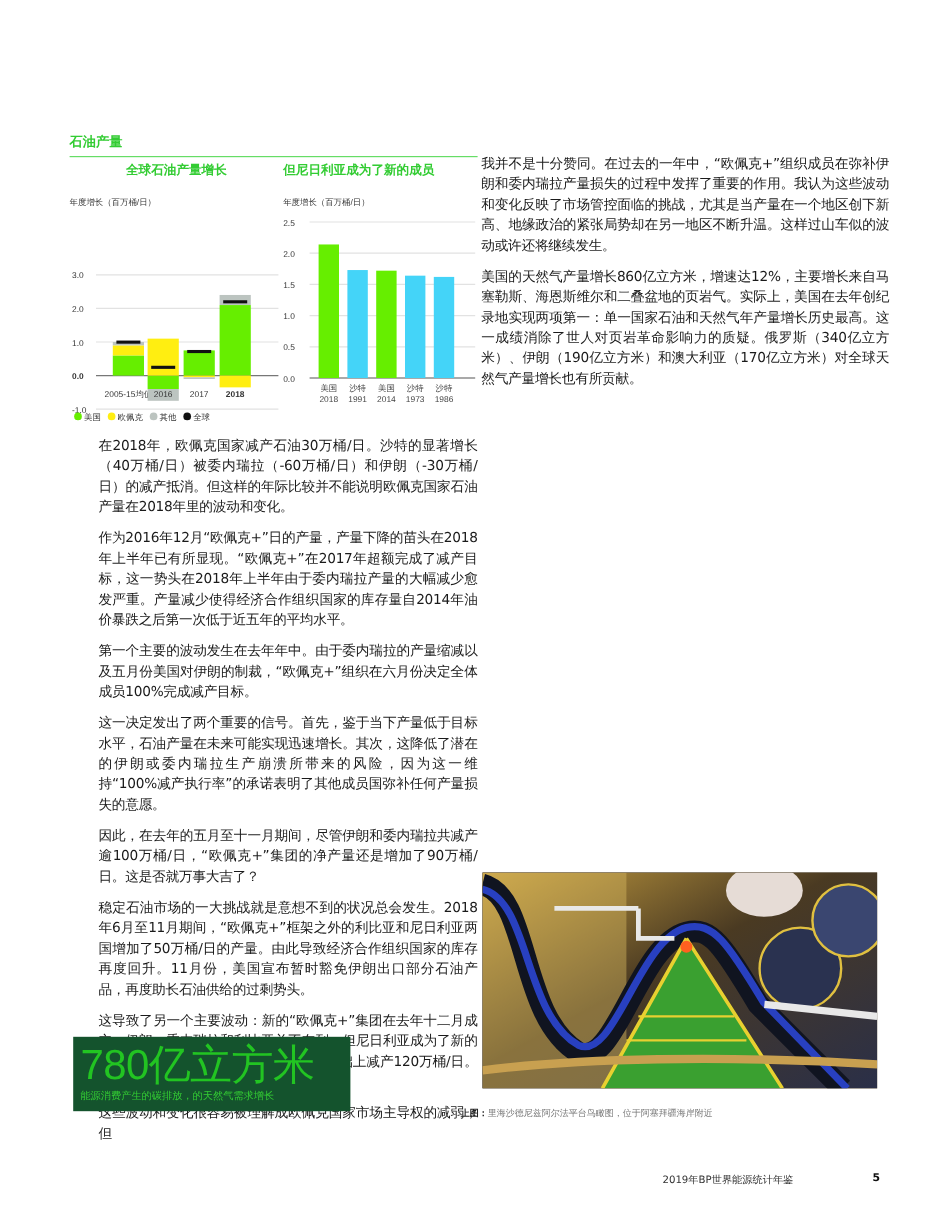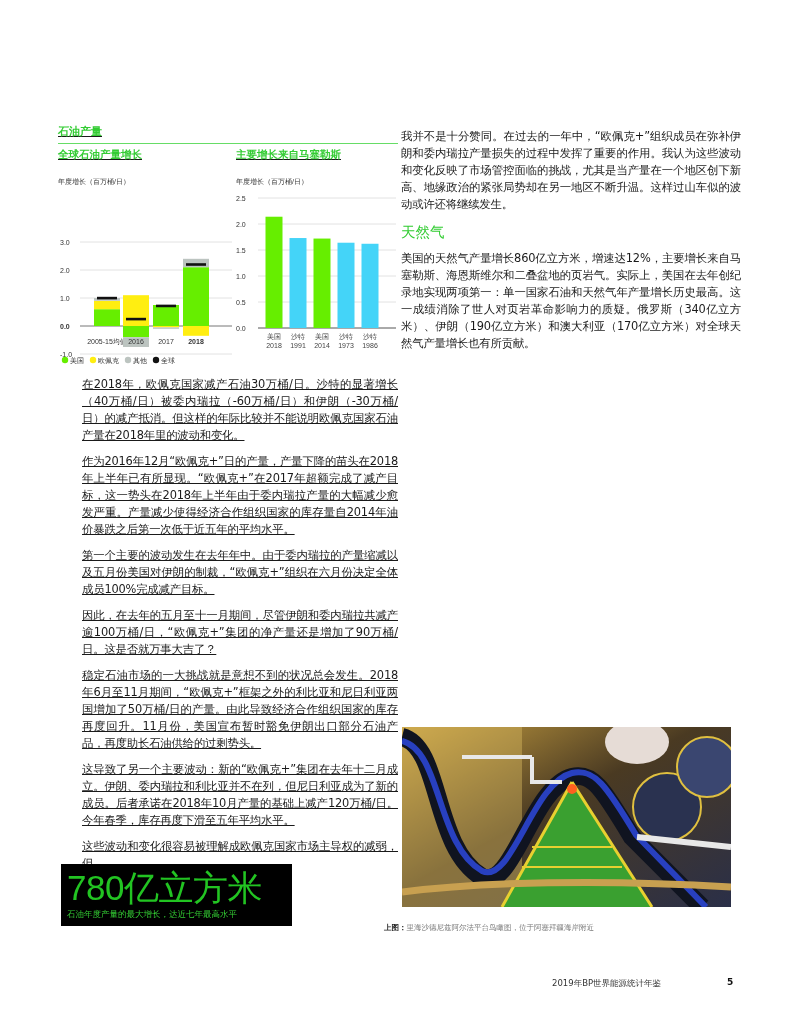--- a/index.html
+++ b/index.html
@@ -1,56 +1,56 @@
 <!DOCTYPE html>
 <html><head>
 <meta charset="utf-8">
 <style>
   * { box-sizing: border-box; margin: 0; padding: 0; }
   html, body { width: 792px; height: 1024px; background: #ffffff; overflow: hidden; }
   body { position: relative; font-family: "DejaVu Sans", "Liberation Sans", sans-serif; color: #1a1a1a; }
 
   .col { position: absolute; width: 340px; }
-  #left { left: 58px; top: 125px; text-decoration: underline; }
+  #left { left: 58px; top: 112px; }
   #right { left: 401px; top: 128px; }
 
   .sec-title { color: #33cc33; font-size: 11px; font-weight: bold; height: 18px; line-height: 14px; }
   .sec-rule { border-top: 1px solid #66dd66; margin-bottom: 4px; }
   .chart-titles { display: flex; height: 28px; }
   .chart-titles div { color: #33cc33; font-size: 10.5px; font-weight: bold; }
-  .chart-titles .t1 { width: 178px; }
+  .chart-titles .t1 { width: 178px; text-align: center; }
   .chart-titles .t2 { flex: 1; }
 
   .charts { position: relative; height: 190px; }
   .chart-svg text { font-family: "Liberation Sans", sans-serif; }
 
   p.body { font-size: 11.4px; line-height: 17px; text-align: justify; margin-bottom: 9px; letter-spacing: -0.2px; }
 
   .gas-h { color: #33cc33; font-size: 14.5px; margin: 4px 0 8px 0; height: 20px; line-height: 20px; }
 
-  .callout { position: absolute; left: 61px; top: 864px; width: 231px; height: 62px; background: #000000; padding: 4px 6px; }
+  .callout { position: absolute; left: 61px; top: 864px; width: 231px; height: 62px; background: #14532d; padding: 4px 6px; }
   .callout .big { color: #22c422; font-size: 35px; line-height: 40px; font-family: "Liberation Sans", sans-serif; letter-spacing: -0.5px; }
   .callout .small { color: #33cc33; font-size: 8.5px; line-height: 12px; }
 
   .photo { position: absolute; left: 402px; top: 727px; width: 329px; height: 180px; overflow: hidden; background: #3a2e18; }
   .caption { position: absolute; left: 384px; top: 923px; font-size: 7.5px; color: #777; }
   .caption b { color: #222; }
 
   .footer { position: absolute; top: 978px; left: 552px; font-size: 8.5px; color: #333; }
   .pagenum { position: absolute; top: 977px; left: 727px; font-size: 9px; font-weight: bold; color: #111; }
 </style>
 </head>
 <body>
 
 <div id="left" class="col">
   <div class="sec-title">石油产量</div>
   <div class="sec-rule"></div>
   <div class="chart-titles">
     <div class="t1">全球石油产量增长</div>
-    <div class="t2">主要增长来自马塞勒斯</div>
+    <div class="t2">但尼日利亚成为了新的成员</div>
   </div>
   <div class="charts">
     <svg id="chart1" class="chart-svg" width="178" height="190" style="position:absolute;left:0;top:0;">
         <text x="0" y="8" font-size="7" fill="#333">年度增长（百万桶/日）</text>
         <line x1="22" x2="174" y1="66" y2="66" stroke="#e2e2e2" stroke-width="1"></line>
         <text x="2" y="69" font-size="7" fill="#333" font-weight="normal">3.0</text>
         <line x1="22" x2="174" y1="94" y2="94" stroke="#e2e2e2" stroke-width="1"></line>
         <text x="2" y="97" font-size="7" fill="#333" font-weight="normal">2.0</text>
         <line x1="22" x2="174" y1="122" y2="122" stroke="#e2e2e2" stroke-width="1"></line>
         <text x="2" y="125" font-size="7" fill="#333" font-weight="normal">1.0</text>
@@ -115,37 +115,37 @@
         <text x="110" y="172" font-size="7" fill="#444" text-anchor="middle">1973</text>
         <rect x="125.5" y="67.75999999999999" width="17" height="84.24000000000001" fill="#44d4f8"></rect>
         <text x="134" y="163" font-size="7" fill="#444" text-anchor="middle">沙特</text>
         <text x="134" y="172" font-size="7" fill="#444" text-anchor="middle">1986</text>
       </svg>
   </div>
   <div id="left-paras" style="margin-top:10px;margin-left:24px;">
       <p class="body">在2018年，欧佩克国家减产石油30万桶/日。沙特的显著增长（40万桶/日）被委内瑞拉（-60万桶/日）和伊朗（-30万桶/日）的减产抵消。但这样的年际比较并不能说明欧佩克国家石油产量在2018年里的波动和变化。</p>
       <p class="body">作为2016年12月“欧佩克+”日的产量，产量下降的苗头在2018年上半年已有所显现。“欧佩克+”在2017年超额完成了减产目标，这一势头在2018年上半年由于委内瑞拉产量的大幅减少愈发严重。产量减少使得经济合作组织国家的库存量自2014年油价暴跌之后第一次低于近五年的平均水平。</p>
       <p class="body">第一个主要的波动发生在去年年中。由于委内瑞拉的产量缩减以及五月份美国对伊朗的制裁，“欧佩克+”组织在六月份决定全体成员100%完成减产目标。</p>
+      <p class="body">这一决定发出了两个重要的信号。首先，鉴于当下产量低于目标水平，石油产量在未来可能实现迅速增长。其次，这降低了潜在的伊朗或委内瑞拉生产崩溃所带来的风险，因为这一维持“100%减产执行率”的承诺表明了其他成员国弥补任何产量损失的意愿。</p>
       <p class="body">因此，在去年的五月至十一月期间，尽管伊朗和委内瑞拉共减产逾100万桶/日，“欧佩克+”集团的净产量还是增加了90万桶/日。这是否就万事大吉了？</p>
       <p class="body">稳定石油市场的一大挑战就是意想不到的状况总会发生。2018年6月至11月期间，“欧佩克+”框架之外的利比亚和尼日利亚两国增加了50万桶/日的产量。由此导致经济合作组织国家的库存再度回升。11月份，美国宣布暂时豁免伊朗出口部分石油产品，再度助长石油供给的过剩势头。</p>
       <p class="body">这导致了另一个主要波动：新的“欧佩克+”集团在去年十二月成立。伊朗、委内瑞拉和利比亚并不在列，但尼日利亚成为了新的成员。后者承诺在2018年10月产量的基础上减产120万桶/日。今年春季，库存再度下滑至五年平均水平。</p>
       <p class="body">这些波动和变化很容易被理解成欧佩克国家市场主导权的减弱，但</p>
     </div>
 </div>
 
 <div class="callout">
   <div class="big">780亿立方米</div>
-  <div class="small">石油年度产量的最大增长，达近七年最高水平</div>
+  <div class="small">能源消费产生的碳排放，的天然气需求增长</div>
 </div>
 
 <div id="right" class="col">
   <div id="right-paras-top">
       <p class="body">我并不是十分赞同。在过去的一年中，“欧佩克+”组织成员在弥补伊朗和委内瑞拉产量损失的过程中发挥了重要的作用。我认为这些波动和变化反映了市场管控面临的挑战，尤其是当产量在一个地区创下新高、地缘政治的紧张局势却在另一地区不断升温。这样过山车似的波动或许还将继续发生。</p>
     </div>
-  <div class="gas-h">天然气</div>
   <div id="right-paras-gas">
       <p class="body">美国的天然气产量增长860亿立方米，增速达12%，主要增长来自马塞勒斯、海恩斯维尔和二叠盆地的页岩气。实际上，美国在去年创纪录地实现两项第一：单一国家石油和天然气年产量增长历史最高。这一成绩消除了世人对页岩革命影响力的质疑。俄罗斯（340亿立方米）、伊朗（190亿立方米）和澳大利亚（170亿立方米）对全球天然气产量增长也有所贡献。</p>
     </div>
 </div>
 
 <div class="photo">
   <svg width="329" height="180" viewBox="0 0 329 180">
     <defs>
       <linearGradient id="bgGrad" x1="0" y1="0" x2="1" y2="1">
         <stop offset="0" stop-color="#c8a040"></stop>

